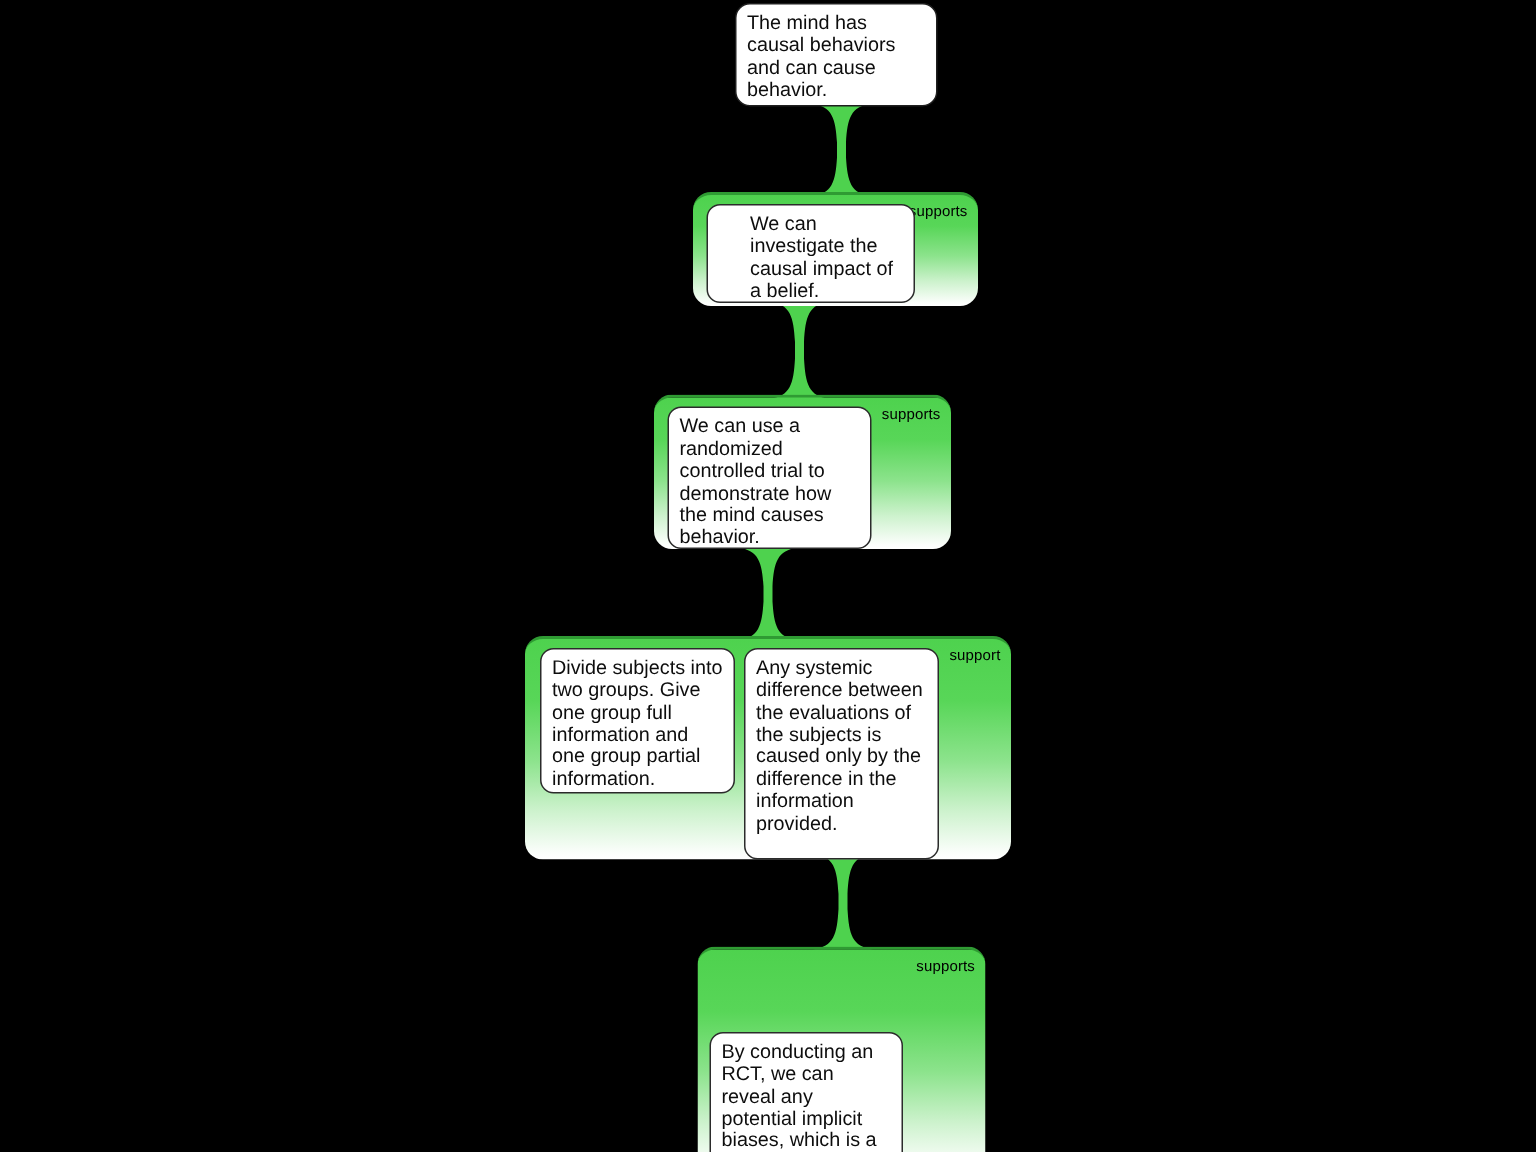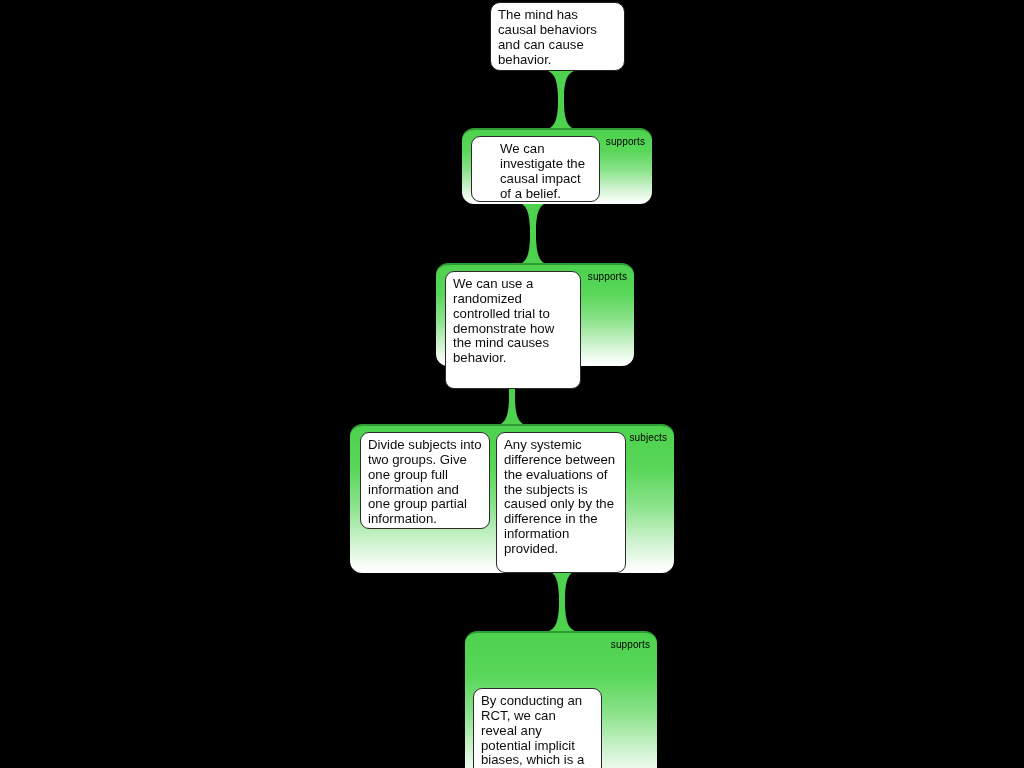--- a/index.html
+++ b/index.html
@@ -87,29 +87,29 @@
     <svg width="40" height="64" viewBox="0 0 40 64" aria-hidden="true">
       <path d="M0,0 C14,2 16,10 17,27 L17,37 C16,54 14,62 0,64 L40,64 C26,62 24,54 23,37 L23,27 C24,10 26,2 40,0 Z" fill="#4ed24e"></path>
     </svg>
   </div>
 
   <div class="claim plain" style="left:490px; top:2px; width:135px; height:69px;">The mind has causal behaviors and can cause behavior.</div>
 
   <div class="support-box" style="left:462px; top:128px; width:190px; height:76px;">
     <span class="support-label">supports</span>
   </div>
-  <div class="claim" style="left:471px; top:136px; width:129px; height:66px;padding-left:28px;">We can investigate the causal impact of a belief.</div>
+  <div class="claim" style="left:471px; top:136px; width:139px; height:66px;padding-left:28px;">We can investigate the causal impact of a belief.</div>
 
   <div class="support-box" style="left:436px; top:263px; width:198px; height:103px;">
     <span class="support-label">supports</span>
   </div>
-  <div class="claim" style="left:445px; top:271px; width:136px; height:118px;">We can use a randomized controlled trial to demonstrate how the mind causes behavior.</div>
+  <div class="claim" style="left:445px; top:271px; width:136px; height:95px;">We can use a randomized controlled trial to demonstrate how the mind causes behavior.</div>
 
   <div class="support-box" style="left:350px; top:424px; width:324px; height:149px;">
-    <span class="support-label">subjects</span>
+    <span class="support-label">support</span>
   </div>
   <div class="claim" style="left:496px; top:432px; width:130px; height:141px;">Any systemic difference between the evaluations of the subjects is caused only by the difference in the information provided.</div>
   <div class="claim" style="left:360px; top:432px; width:130px; height:97px;">Divide subjects into two groups. Give one group full information and one group partial information.</div>
 
   <div class="support-box" style="left:465px; top:631px; width:192px; height:150px;">
     <span class="support-label">supports</span>
   </div>
   <div class="claim" style="left:473px; top:640px; width:129px; height:92px;margin-top:48px;">By conducting an RCT, we can reveal any potential implicit biases, which is a function of the mind that may impact behavior.</div>
 
 </div>

